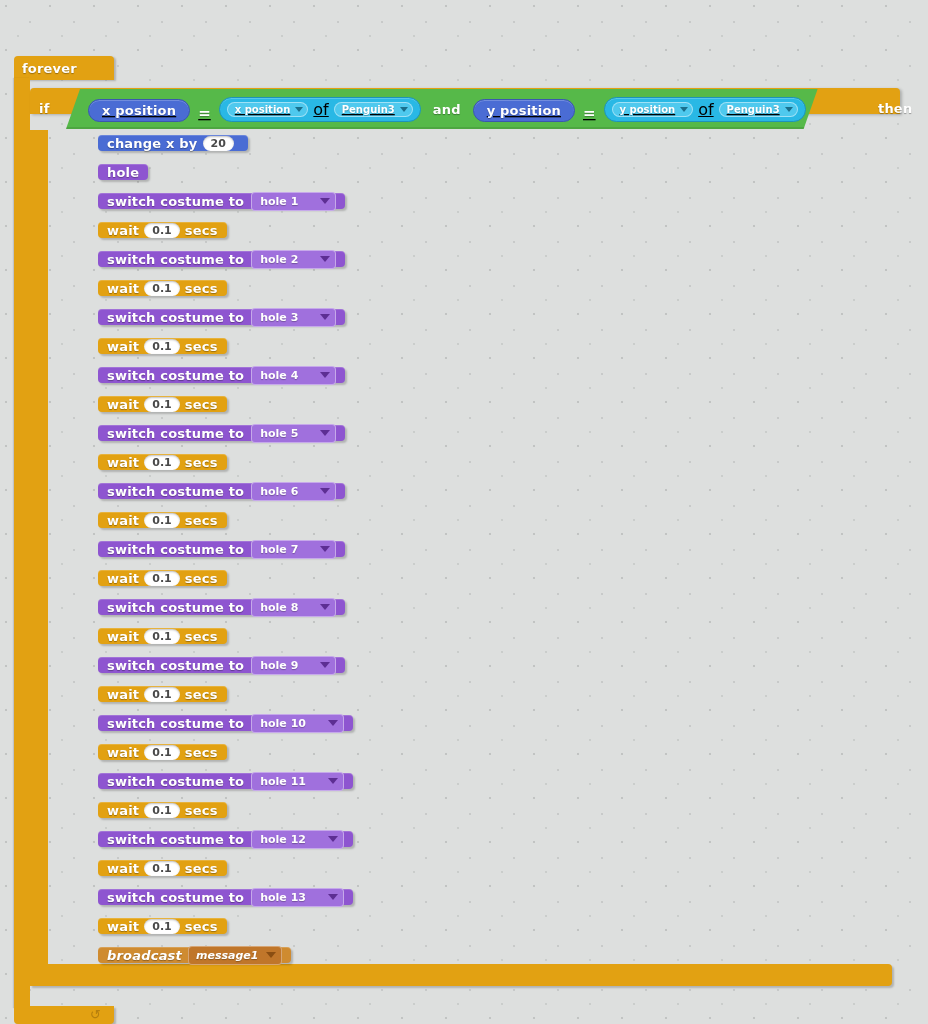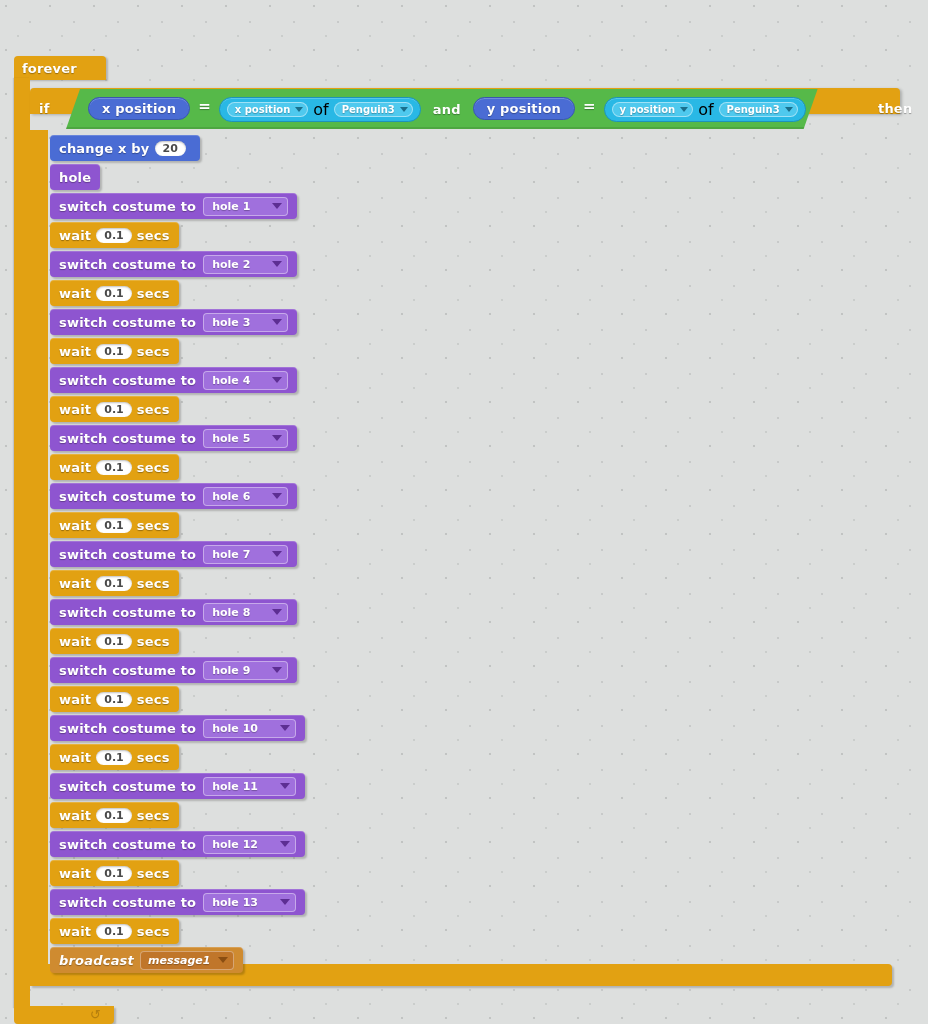--- a/index.html
+++ b/index.html
@@ -78,21 +78,21 @@
     width: 15px; height: 10px;
     background: #59ad2d;
     border-radius: 1px 3px 4px 1px;
     clip-path: polygon(0 0, 100% 0, 100% 72%, 55% 100%, 0 85%);
   }
 
   
   #forever {
     position: absolute;
     left: 14px; top: 56px;
-    width: 92px; height: 24px;
+    width: 100px; height: 24px;
     background: #e2a112;
     border-radius: 4px 4px 0 0;
     box-shadow: 2px 1px 2px rgba(0,0,0,0.20);
   }
   #forever .lbl { position: absolute; left: 8px; top: 5px; }
   #forever-left {
     position: absolute;
     left: 14px; top: 78px;
     width: 16px; height: 930px;
     background: #e2a112;
@@ -131,21 +131,21 @@
     position: absolute;
     left: 36px; top: 1px;
     height: 40px;
     background: #56b949;
     display: flex; align-items: center;
     padding: 0 12px 0 22px;
     clip-path: polygon(14px 0, 100% 0, calc(100% - 14px) 100%, 0 100%);
     box-shadow: inset 0 -2px 0 rgba(0,0,0,0.10);
   }
   #condition .and-word { margin: 0 12px; }
-  .eqgroup { display: flex; align-items: flex-start; gap: 8px; }
+  .eqgroup { display: flex; align-items: flex-end; gap: 8px; text-decoration: underline; }
   .eq-sign { color:#fff; font-weight:bold; font-size:15px; text-shadow: 0 1px 1px rgba(0,0,0,0.3); }
 
   
   .reporter-motion {
     background: #4a6cd4;
     border: 1px solid #3a57ae;
     border-radius: 14px;
     padding: 3px 13px;
     box-shadow: inset 0 1px 0 rgba(255,255,255,0.22);
   }
@@ -169,25 +169,26 @@
     color: #ffffff; font-size: 10px; font-weight: bold;
     text-shadow: 0 1px 1px rgba(0,0,0,0.28);
     white-space: nowrap;
   }
   .caret { width: 0; height: 0; border-left: 4px solid transparent;
            border-right: 4px solid transparent; border-top: 5px solid #1a6f8c; }
 
   
   .block {
     position: absolute;
-    height: 26px;
+    height: 16px;
     border-radius: 4px;
     display: flex; align-items: center;
     padding: 0 9px;
     box-shadow: 2px 2px 2px rgba(0,0,0,0.20), inset 0 1px 0 rgba(255,255,255,0.18);
+    margin-left: 48px;
   }
   .block.motion   { background: #4a6cd4; }
   .block.looks    { background: #8e55d0; }
   .block.control  { background: #e2a112; }
   .block.events   { background: #cf8b30; font-style: italic; }
   .block .lbl { font-size: 13px; }
 
   
   .num-input {
     background: #ffffff;

